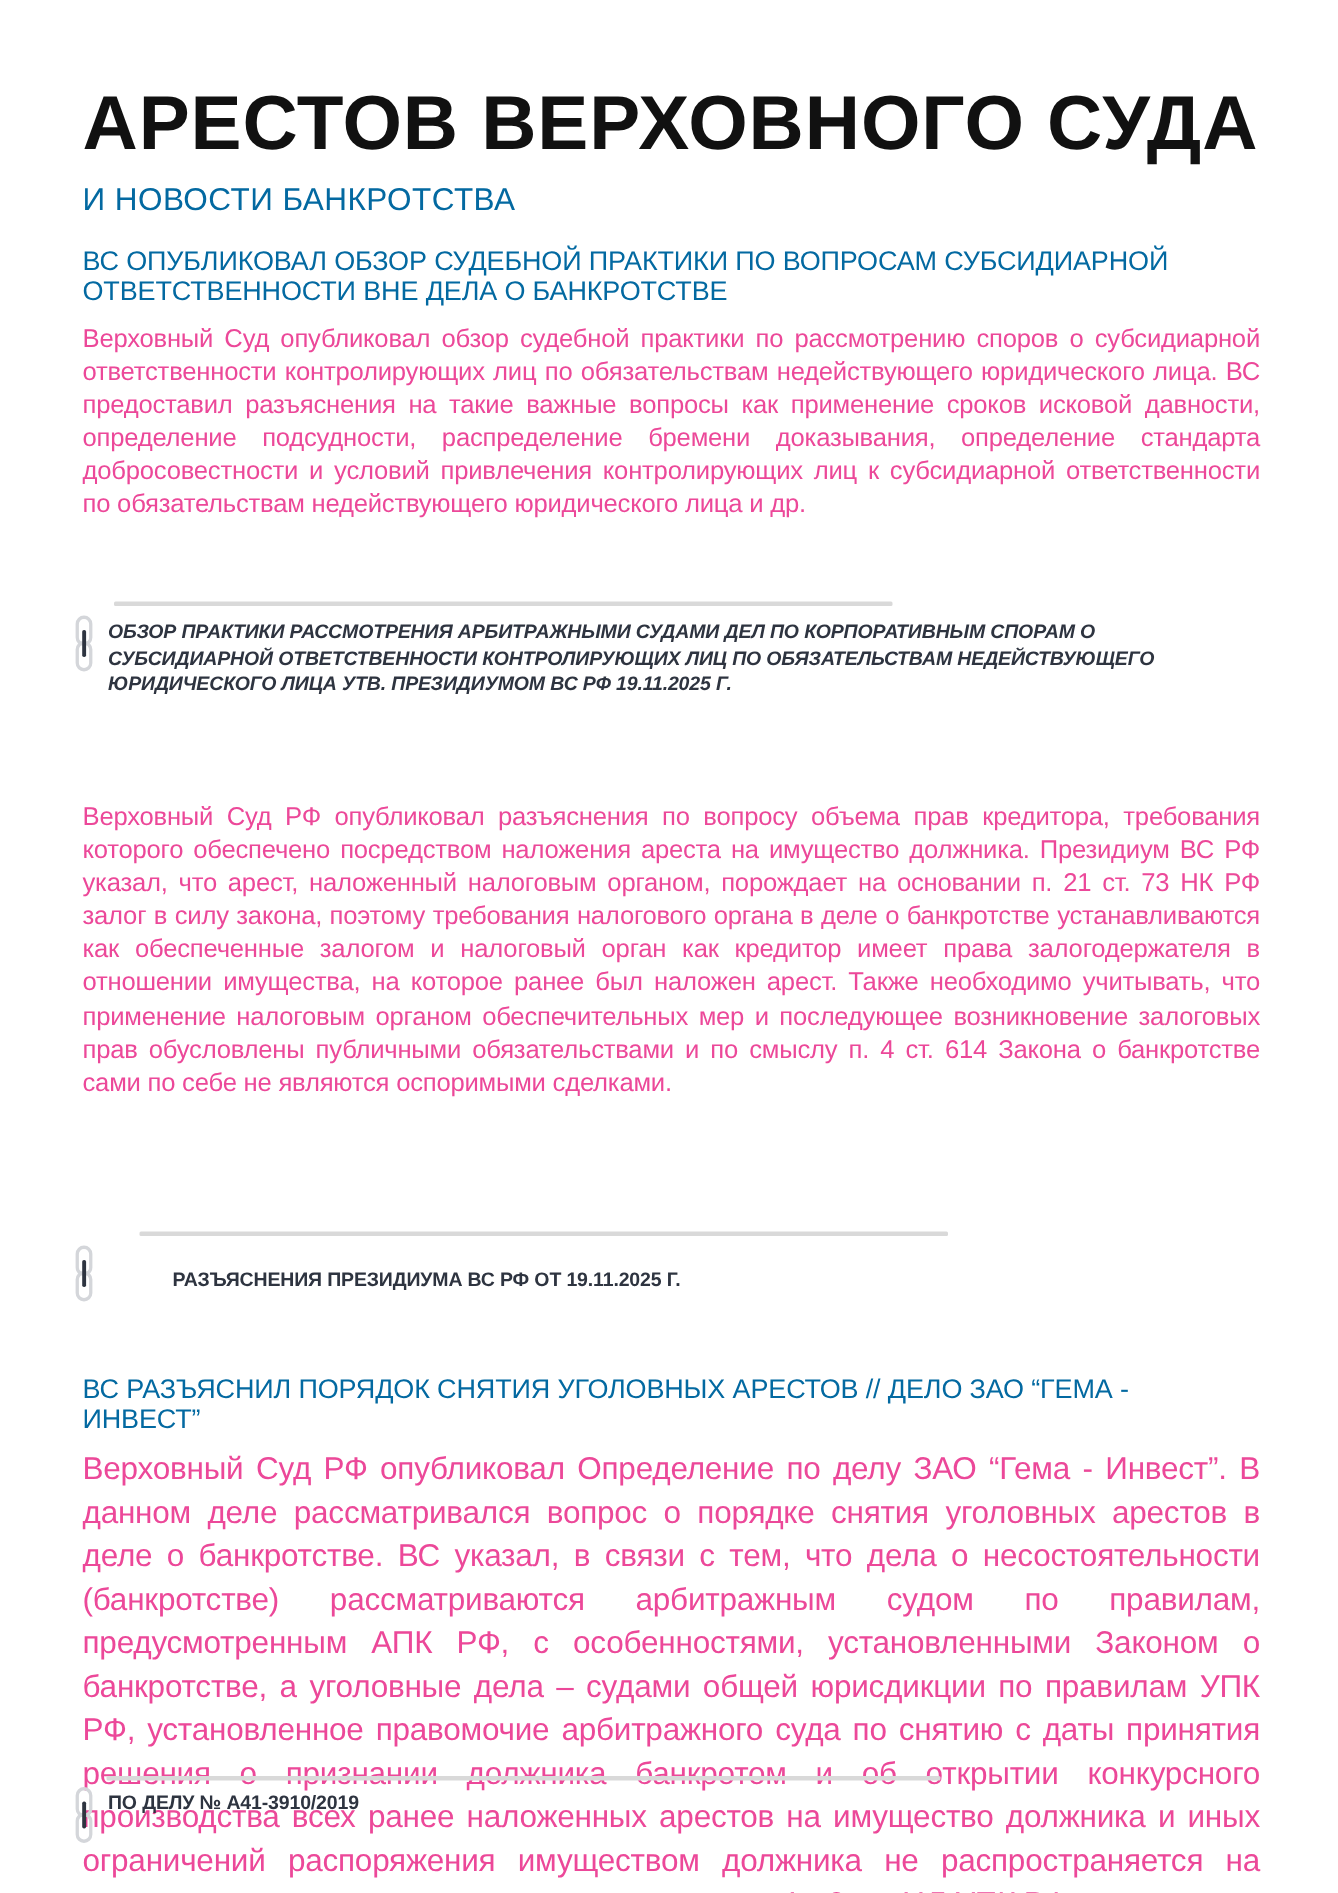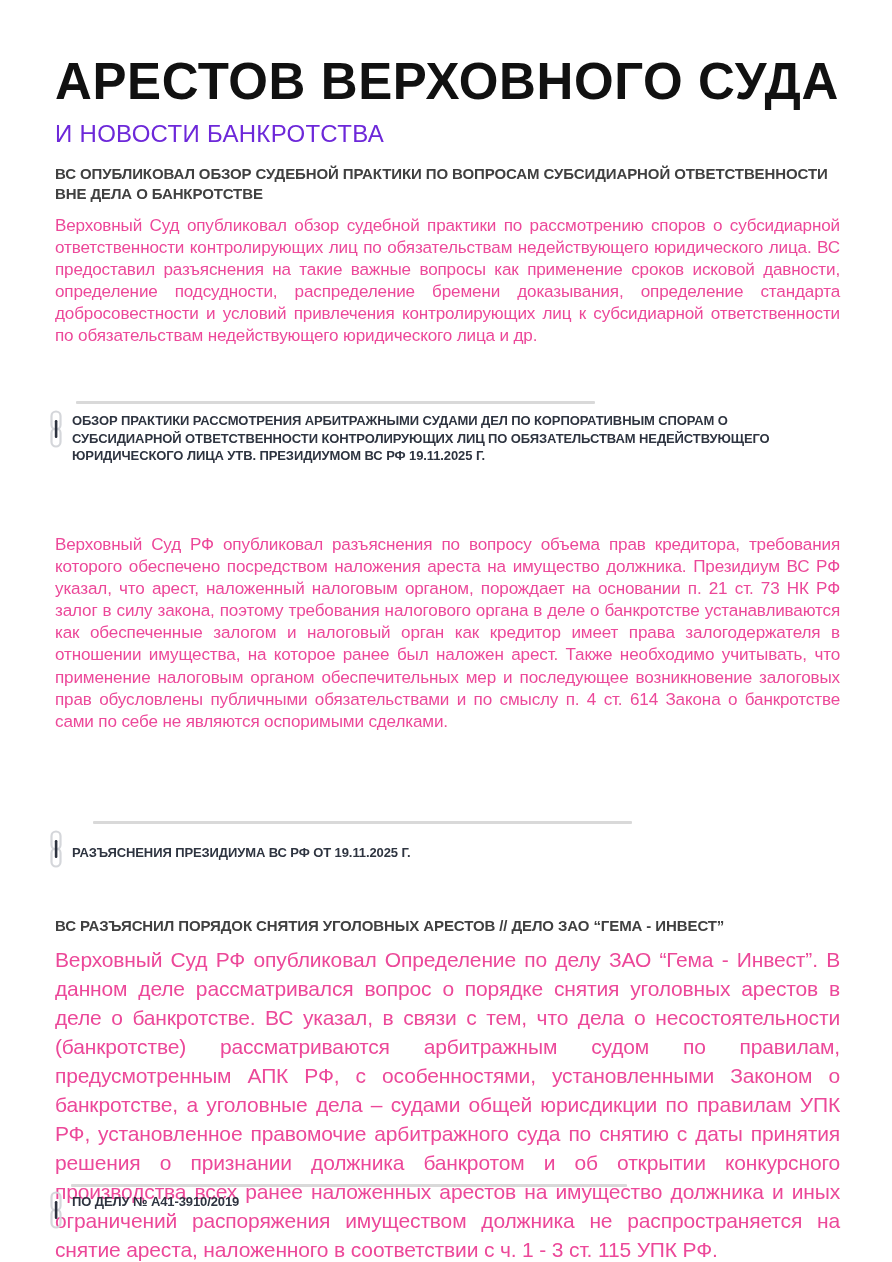--- a/index.html
+++ b/index.html
@@ -1,20 +1,20 @@
 <!DOCTYPE html>
 <html><head>
 <meta charset="utf-8">
 <style>
   html, body { margin: 0; padding: 0; background: #ffffff; }
   body { width: 892px; height: 1262px; position: relative; overflow: hidden; font-family: "Liberation Sans", "DejaVu Sans", sans-serif; color: #111111; }
   .title { position: absolute; left: 55px; top: 52px; margin: 0; font-size: 51px; font-weight: 700; letter-spacing: 0.6px; color: #111111; line-height: 60px; white-space: nowrap; }
-  .subtitle { position: absolute; left: 55px; top: 119px; margin: 0; font-size: 24px; font-weight: 400; color: #6d28d9; line-height: 30px; letter-spacing: 0.3px; white-space: nowrap; }
+  .subtitle { position: absolute; left: 55px; top: 119px; margin: 0; font-size: 21px; font-weight: 400; color: #0369a1; line-height: 30px; letter-spacing: 0.3px; white-space: nowrap; }
   .section { position: absolute; left: 55px; width: 785px; }
-  .heading { margin: 0; font-size: 15px; font-weight: 700; line-height: 20px; color: #404040; letter-spacing: -0.1px; }
+  .heading { margin: 0; font-size: 18px; font-weight: 400; line-height: 20px; color: #0369a1; letter-spacing: -0.1px; }
   .body { margin: 0; text-align: justify; color: #ec4899; }
   .body.large { font-size: 17.1px; line-height: 22.1px; letter-spacing: -0.15px; }
   .body.small { font-size: 21px; line-height: 29px; letter-spacing: -0.15px; }
   .divider { position: absolute; height: 3px; background: #d9d9d9; border-radius: 1px; }
   .ref { position: absolute; left: 50px; display: flex; align-items: flex-start; }
   .link-icon { width: 14px; height: 38px; flex: 0 0 14px; margin-right: 8px; margin-top: -2px; }
   .ref-text { margin: 0; font-size: 13px; font-weight: 700; line-height: 17.5px; color: #2e3440; letter-spacing: -0.1px; text-decoration: none; display: block; }
 </style>
 </head>
 <body>
@@ -28,28 +28,28 @@
     <h3 class="heading">ВС ОПУБЛИКОВАЛ ОБЗОР СУДЕБНОЙ ПРАКТИКИ ПО ВОПРОСАМ СУБСИДИАРНОЙ ОТВЕТСТВЕННОСТИ ВНЕ ДЕЛА О БАНКРОТСТВЕ</h3>
     <p class="body large" style="margin-top:11px;">Верховный Суд опубликовал обзор судебной практики по рассмотрению споров о субсидиарной ответственности контролирующих лиц по обязательствам недействующего юридического лица. ВС предоставил разъяснения на такие важные вопросы как применение сроков исковой давности, определение подсудности, распределение бремени доказывания, определение стандарта добросовестности и условий привлечения контролирующих лиц к субсидиарной ответственности по обязательствам недействующего юридического лица и др.</p>
   </div>
   <div class="divider" style="left:76px; top:401px; width:519px;"></div>
   <div class="ref" style="top:412px;">
     <svg class="link-icon" viewBox="0 0 14 38">
       <rect x="1.5" y="1.5" width="9" height="18" rx="4.5" fill="none" stroke="#d4d6da" stroke-width="2.2"></rect>
       <rect x="1.5" y="18.5" width="9" height="18" rx="4.5" fill="none" stroke="#d4d6da" stroke-width="2.2"></rect>
       <rect x="4.8" y="10" width="2.6" height="18" rx="1.2" fill="#2e3440"></rect>
     </svg>
-    <span class="ref-text" style="width:760px;">ОБЗОР ПРАКТИКИ РАССМОТРЕНИЯ АРБИТРАЖНЫМИ СУДАМИ ДЕЛ ПО КОРПОРАТИВНЫМ СПОРАМ О СУБСИДИАРНОЙ ОТВЕТСТВЕННОСТИ КОНТРОЛИРУЮЩИХ ЛИЦ ПО ОБЯЗАТЕЛЬСТВАМ НЕДЕЙСТВУЮЩЕГО ЮРИДИЧЕСКОГО ЛИЦА  УТВ. ПРЕЗИДИУМОМ ВС РФ 19.11.2025 Г.</span>
+    <span class="ref-text" style="width:760px;font-style:italic;">ОБЗОР ПРАКТИКИ РАССМОТРЕНИЯ АРБИТРАЖНЫМИ СУДАМИ ДЕЛ ПО КОРПОРАТИВНЫМ СПОРАМ О СУБСИДИАРНОЙ ОТВЕТСТВЕННОСТИ КОНТРОЛИРУЮЩИХ ЛИЦ ПО ОБЯЗАТЕЛЬСТВАМ НЕДЕЙСТВУЮЩЕГО ЮРИДИЧЕСКОГО ЛИЦА  УТВ. ПРЕЗИДИУМОМ ВС РФ 19.11.2025 Г.</span>
   </div>
 
   <div class="section" style="top:523px;">
     <p class="body large" style="margin-top:11px;">Верховный Суд РФ опубликовал разъяснения по вопросу объема прав кредитора, требования которого обеспечено посредством наложения ареста на имущество должника. Президиум ВС РФ указал, что арест, наложенный налоговым органом, порождает на основании п. 21 ст. 73 НК РФ залог в силу закона, поэтому требования налогового органа в деле о банкротстве устанавливаются как обеспеченные залогом и налоговый орган как кредитор имеет права залогодержателя в отношении имущества, на которое ранее был наложен арест. Также необходимо учитывать, что применение налоговым органом обеспечительных мер и последующее возникновение залоговых прав обусловлены публичными обязательствами и по смыслу п. 4 ст. 614 Закона о банкротстве сами по себе не являются оспоримыми сделками.</p>
   </div>
   <div class="divider" style="left:93px; top:821px; width:539px;"></div>
-  <div class="ref" style="top:832px;">
+  <div class="ref" style="top:832px;gap:43px;">
     <svg class="link-icon" viewBox="0 0 14 38">
       <rect x="1.5" y="1.5" width="9" height="18" rx="4.5" fill="none" stroke="#d4d6da" stroke-width="2.2"></rect>
       <rect x="1.5" y="18.5" width="9" height="18" rx="4.5" fill="none" stroke="#d4d6da" stroke-width="2.2"></rect>
       <rect x="4.8" y="10" width="2.6" height="18" rx="1.2" fill="#2e3440"></rect>
     </svg>
     <span class="ref-text" style="margin-top:12px;">РАЗЪЯСНЕНИЯ ПРЕЗИДИУМА ВС РФ ОТ 19.11.2025 Г.</span>
   </div>
 
   <div class="section" style="top:904px;margin-top:12px;">
     <h3 class="heading" style="width:720px;">ВС РАЗЪЯСНИЛ ПОРЯДОК СНЯТИЯ УГОЛОВНЫХ АРЕСТОВ // ДЕЛО ЗАО “ГЕМА - ИНВЕСТ”</h3>

